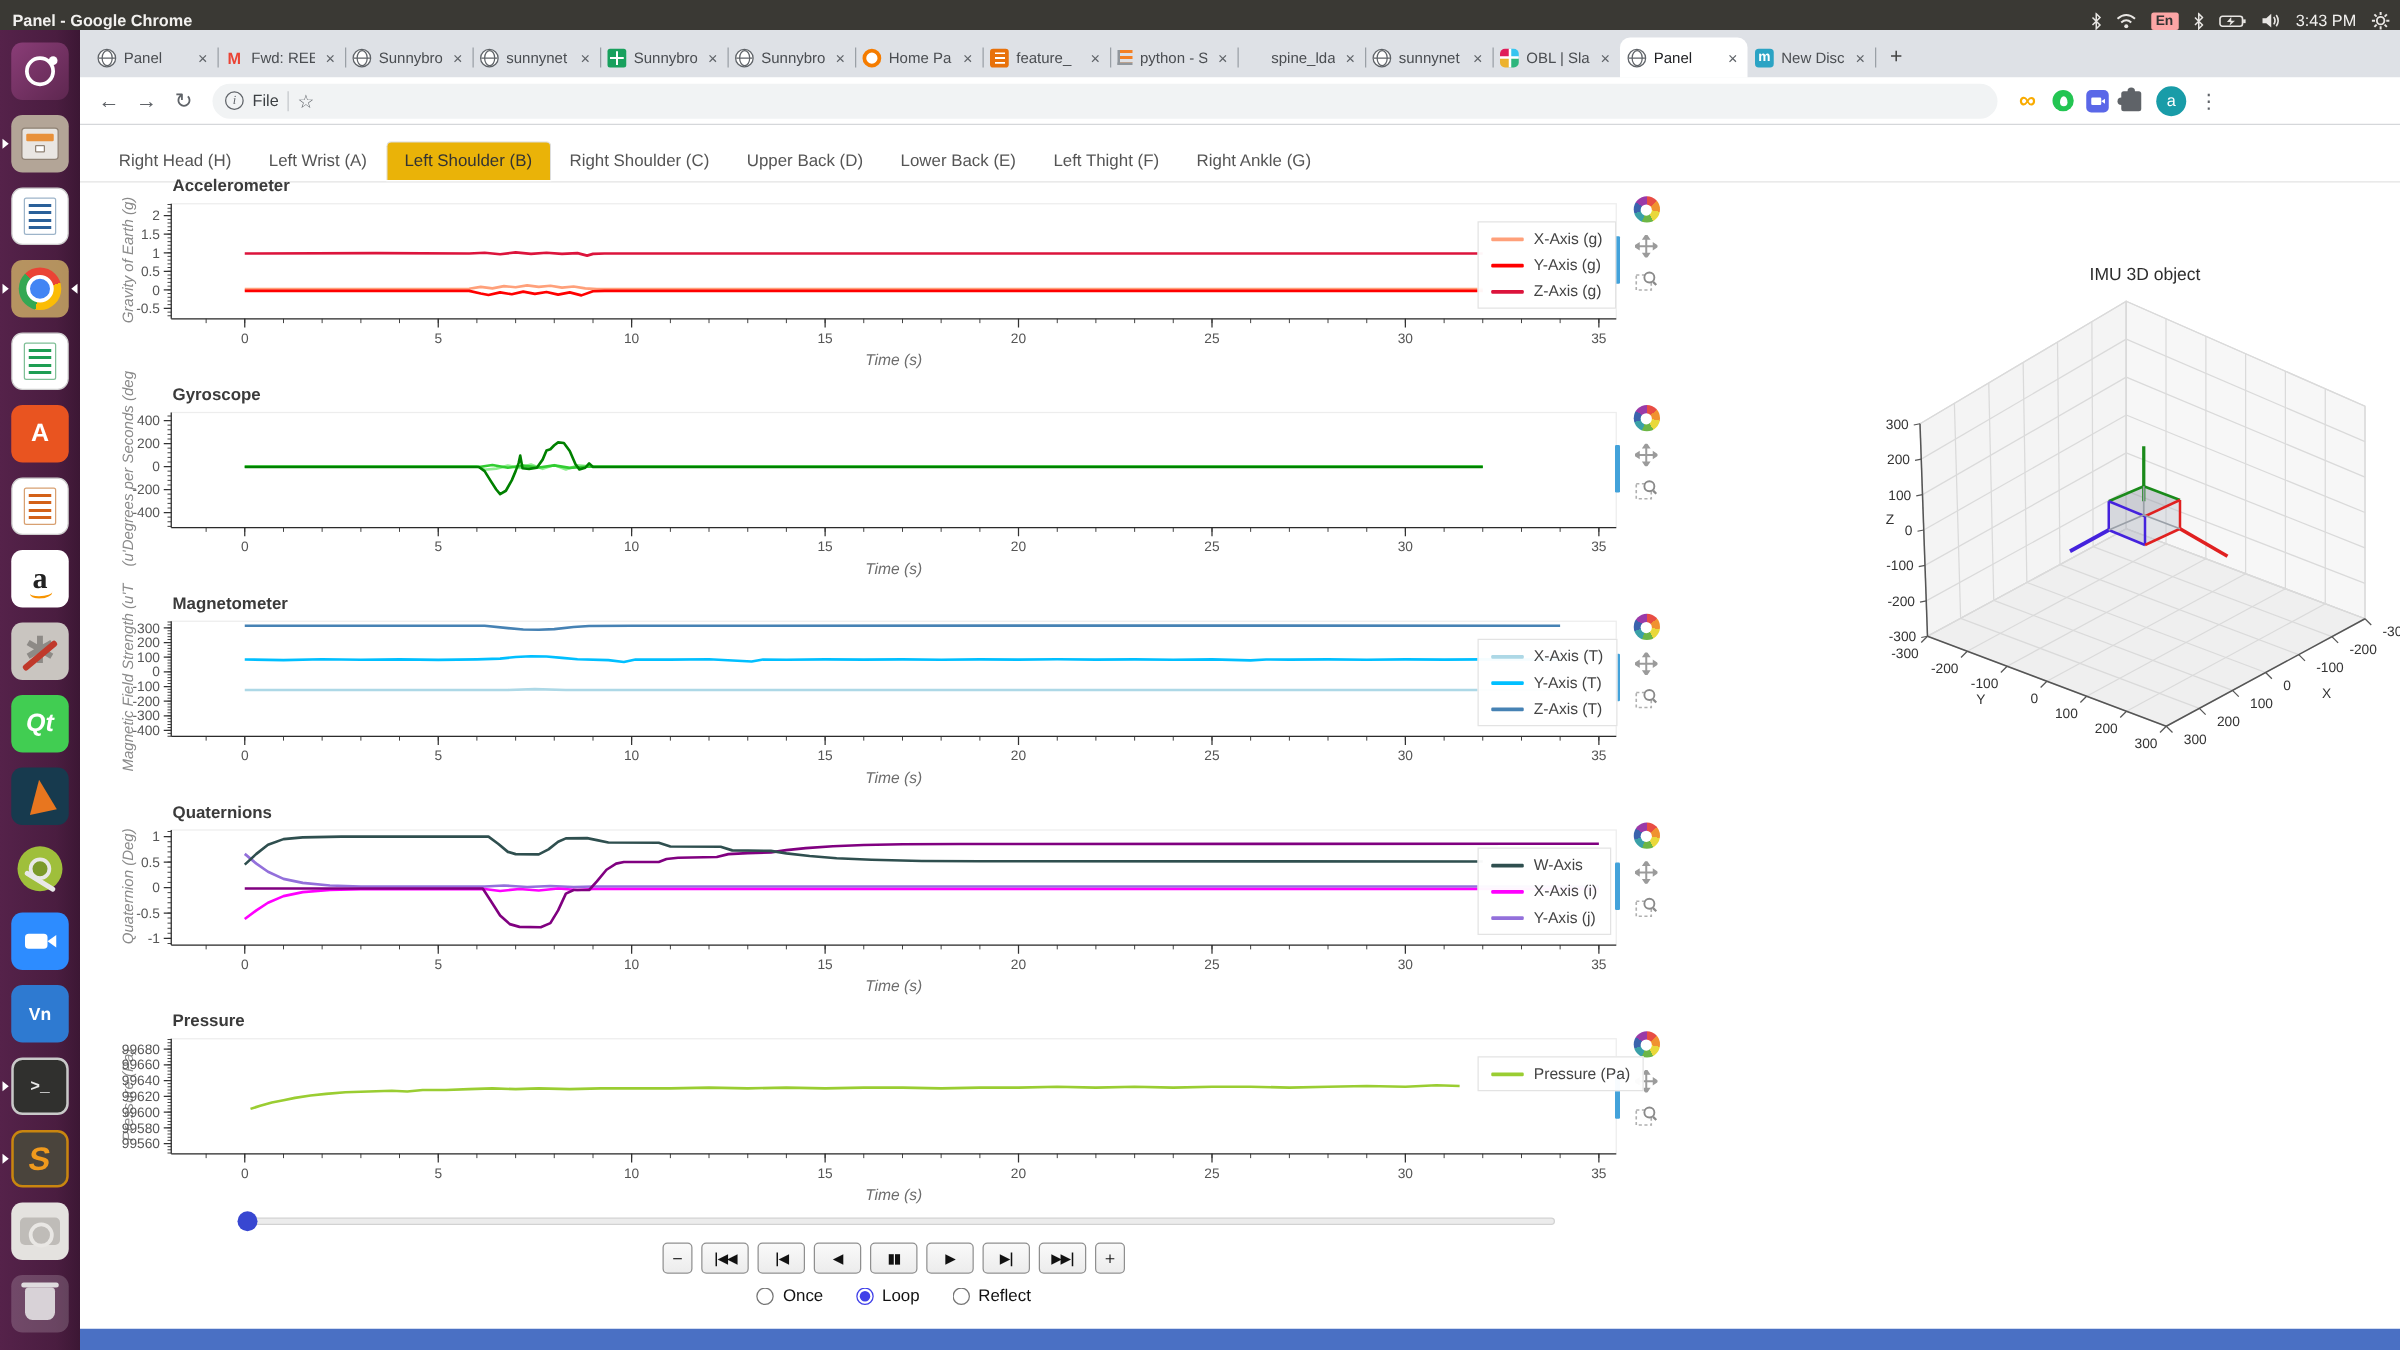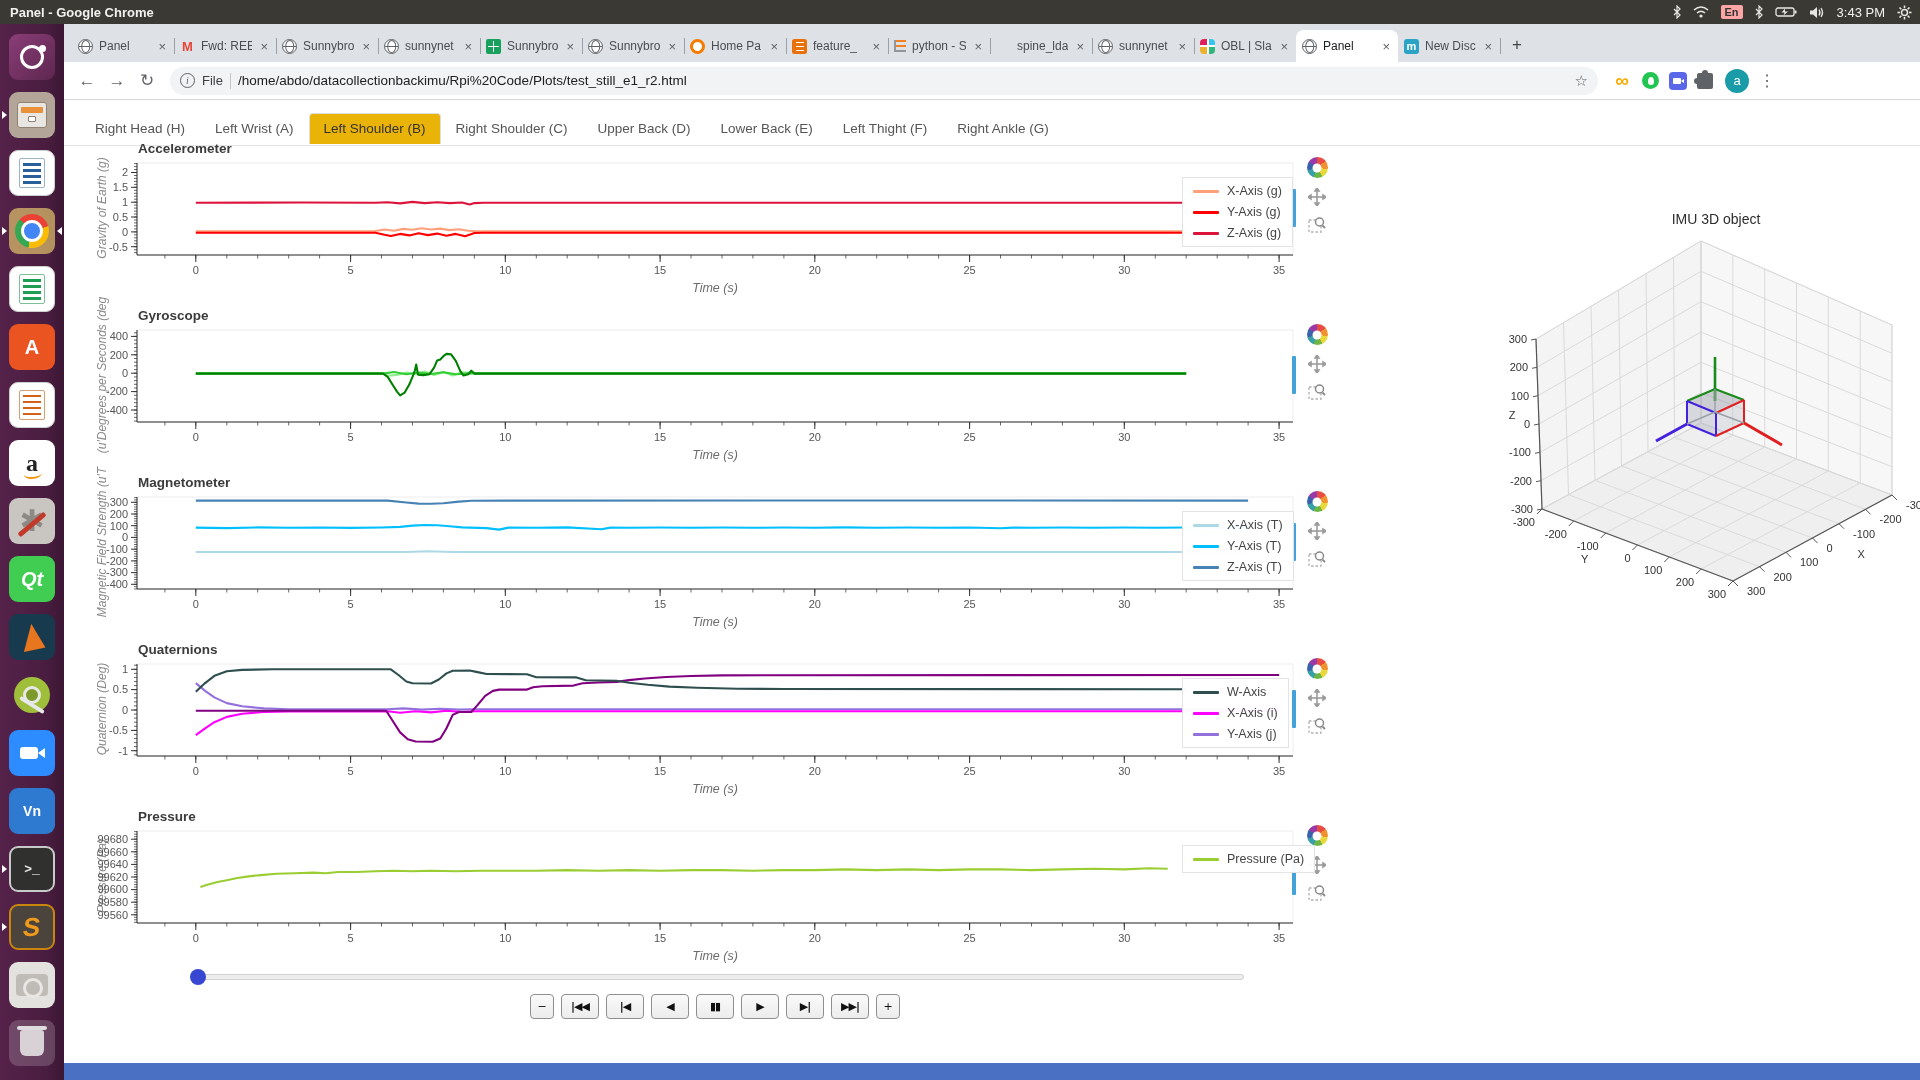--- a/index.html
+++ b/index.html
@@ -1,20 +1,20 @@
 <!DOCTYPE html>
 <html><head>
 <meta charset="utf-8">
 <style>
   *{margin:0;padding:0;box-sizing:border-box}
   html,body{width:1920px;height:1080px;overflow:hidden;font-family:"Liberation Sans",sans-serif;background:#fff}
   #desktop{position:relative;width:1920px;height:1080px;background:#fff}
 
   
-  #titlebar{position:absolute;left:0;top:0;width:1920px;height:24px;background:#3a3934;color:#f2f1ef;display:flex;align-items:center;font-size:13px;font-weight:bold;z-index:50}
+  #titlebar{position:absolute;left:0;top:0;width:1920px;height:24px;background:#3a3934;color:#f2f1ef;display:flex;align-items:flex-end;font-size:13px;font-weight:bold;z-index:50}
   #titlebar .wtitle{margin-left:10px}
   #tray{margin-left:auto;display:flex;align-items:center;gap:12px;margin-right:8px;font-weight:normal}
   #tray svg{display:block}
   .kbd{background:#fca5a5;color:#333;font-size:11px;font-weight:bold;padding:1px 4px;border-radius:2px}
   .clock{font-size:13px}
 
   
   #dock{position:absolute;left:0;top:24px;width:64px;height:1056px;background:linear-gradient(90deg,#55224a,#4a1d40 70%,#3c1734);z-index:40;display:flex;flex-direction:column;align-items:center;padding-top:4px;overflow:hidden}
   .dock-item{position:relative;width:56px;height:54px;display:flex;align-items:center;justify-content:center;flex:0 0 auto;margin:2px 0}
   .tile{width:46px;height:46px;border-radius:9px;display:flex;align-items:center;justify-content:center;position:relative;overflow:hidden}
@@ -377,21 +377,20 @@
         <div class="newtab">+</div>
       </div>
     <div id="navbar">
       <div class="navbtn">←</div>
       <div class="navbtn">→</div>
       <div class="navbtn">↻</div>
       <div id="omnibox">
         <span class="info-i">i</span>
         <span class="scheme">File</span>
         <span class="sep"></span>
-        <span class="url">/home/abdo/datacollectionbackimu/Rpi%20Code/Plots/test_still_e1_r2.html</span>
         <span class="star">☆</span>
       </div>
       <div class="extrow">
         <span class="ext ext-colab">∞</span>
         <span class="ext ext-green"></span>
         <span class="ext ext-cam"></span>
         <span class="ext ext-puzzle"></span>
       </div>
       <div class="avatar">a</div>
       <div class="dots">⋮</div>
@@ -1247,17 +1246,31 @@
           <div class="pbtn small">−</div>
           <div class="pbtn">|◀◀</div>
           <div class="pbtn">|◀</div>
           <div class="pbtn">◀</div>
           <div class="pbtn">▮▮</div>
           <div class="pbtn">▶</div>
           <div class="pbtn">▶|</div>
           <div class="pbtn">▶▶|</div>
           <div class="pbtn small">+</div>
         </div>
+      <div id="pmodes">
+          <label class="mode">
+            <input type="radio" name="pmode" style="">
+            <span>Once</span>
+          </label>
+          <label class="mode">
+            <input type="radio" name="pmode" checked="" style="">
+            <span>Loop</span>
+          </label>
+          <label class="mode">
+            <input type="radio" name="pmode" style="">
+            <span>Reflect</span>
+          </label>
+        </div>
 
       <div id="bottom-strip"></div>
     </div>
   </div>
 </div>
 
 </body></html>

